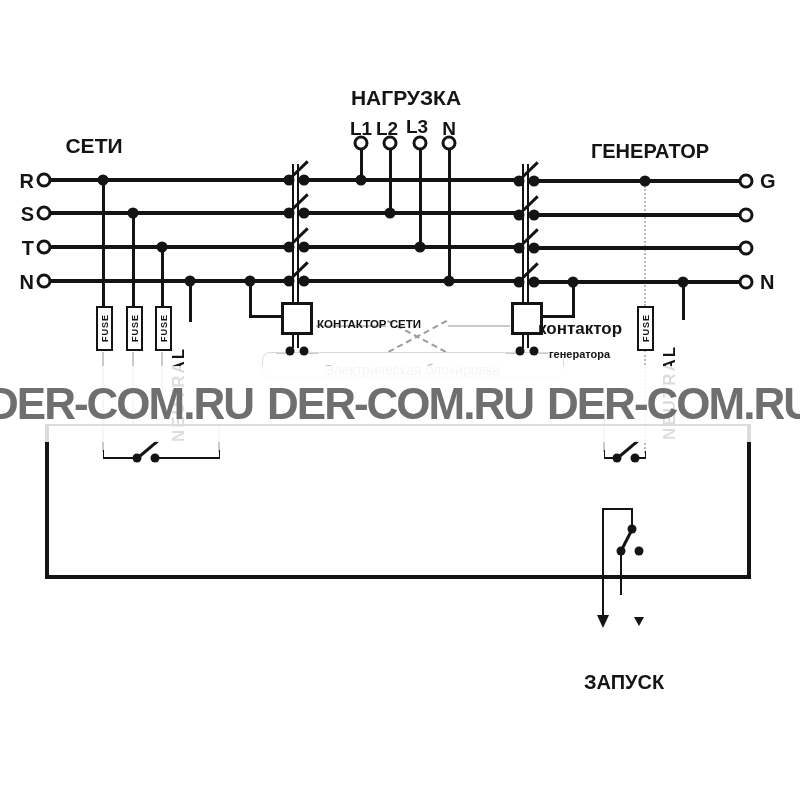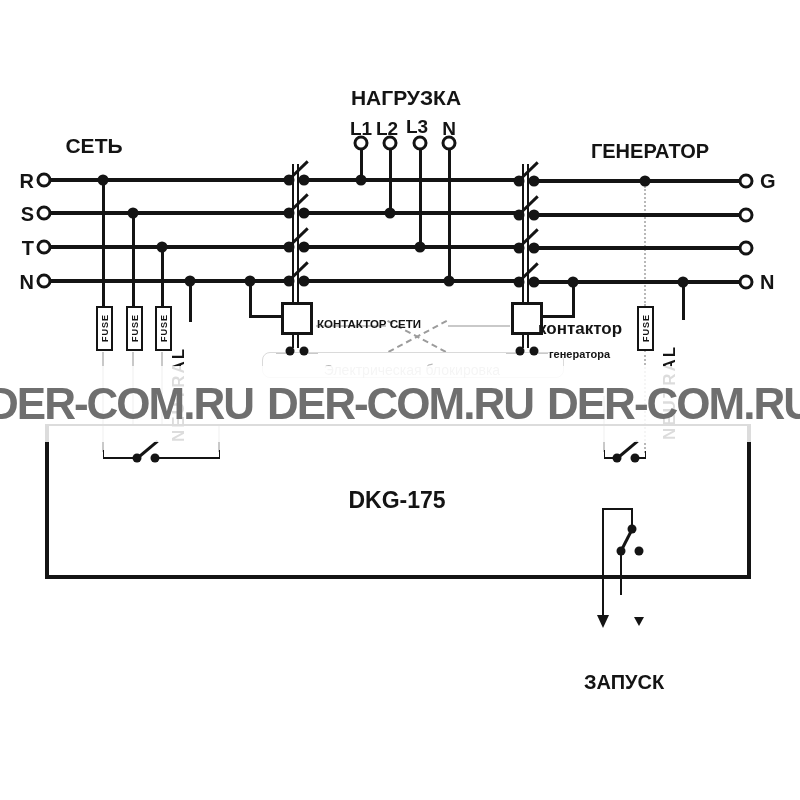--- a/index.html
+++ b/index.html
@@ -189,21 +189,21 @@
   <div class="ln" style="left:602px;top:508px;width:1.5px;height:108px;"></div>
   <div class="ln" style="left:631px;top:508px;width:1.5px;height:18px;"></div>
   <div class="blade" style="left:632px;top:528px;width:25px;transform:rotate(117deg);"></div>
   <div class="sdot" style="left:632px;top:529px;"></div>
   <div class="sdot" style="left:621px;top:551px;"></div>
   <div class="sdot" style="left:639px;top:551px;"></div>
   <div class="ln" style="left:620px;top:554px;width:1.5px;height:41px;"></div>
   <div class="arrow-down" style="left:597px;top:615px;"></div>
   <div class="arrow-down-sm" style="left:634px;top:617px;"></div>
 
-  <div class="txt ctr" style="left:53px;top:134px;width:82px;font-size:21px;">СЕТЬ</div>
+  <div class="txt ctr" style="left:53px;top:134px;width:82px;font-size:21px;">СЕТИ</div>
   <div class="txt ctr" style="left:590px;top:140px;width:120px;font-size:20px;">ГЕНЕРАТОР</div>
   <div class="txt ctr" style="left:346px;top:86px;width:120px;font-size:21px;">НАГРУЗКА</div>
 
   <div class="txt" style="left:8px;top:170px;width:26px;text-align:right;font-size:20px;">R</div>
   <div class="txt" style="left:8px;top:203px;width:26px;text-align:right;font-size:20px;">S</div>
   <div class="txt" style="left:8px;top:237px;width:26px;text-align:right;font-size:20px;">T</div>
   <div class="txt" style="left:8px;top:271px;width:26px;text-align:right;font-size:20px;">N</div>
 
   <div class="txt ctr" style="left:348px;top:118px;width:26px;font-size:19px;">L1</div>
   <div class="txt ctr" style="left:374px;top:118px;width:26px;font-size:19px;">L2</div>
@@ -211,21 +211,20 @@
   <div class="txt ctr" style="left:436px;top:118px;width:26px;font-size:19px;">N</div>
 
   <div class="txt" style="left:760px;top:170px;font-size:20px;">G</div>
   <div class="txt" style="left:760px;top:271px;font-size:20px;">N</div>
 
   <div class="txt" style="left:317px;top:318px;font-size:11.5px;">КОНТАКТОР СЕТИ</div>
   <div class="txt" style="left:538px;top:319px;font-size:17px;">контактор</div>
   <div class="txt" style="left:549px;top:334px;font-size:11px;margin-top:14px;">генератора</div>
   <div class="txt ctr" style="left:262px;top:362px;width:300px;font-size:14px;color:#b9b9b9;font-weight:normal;">Электрическая блокировка</div>
 
-  <div class="txt ctr" style="left:327px;top:487px;width:140px;font-size:23px;">DKG-175</div>
 
   <div class="txt" style="left:584px;top:671px;font-size:20px;">ЗАПУСК</div>
 
   <div class="wm">
     <span>DER-COM.RU</span>
     <span>DER-COM.RU</span>
     <span>DER-COM.RU</span>
   </div>
 
 </div>

